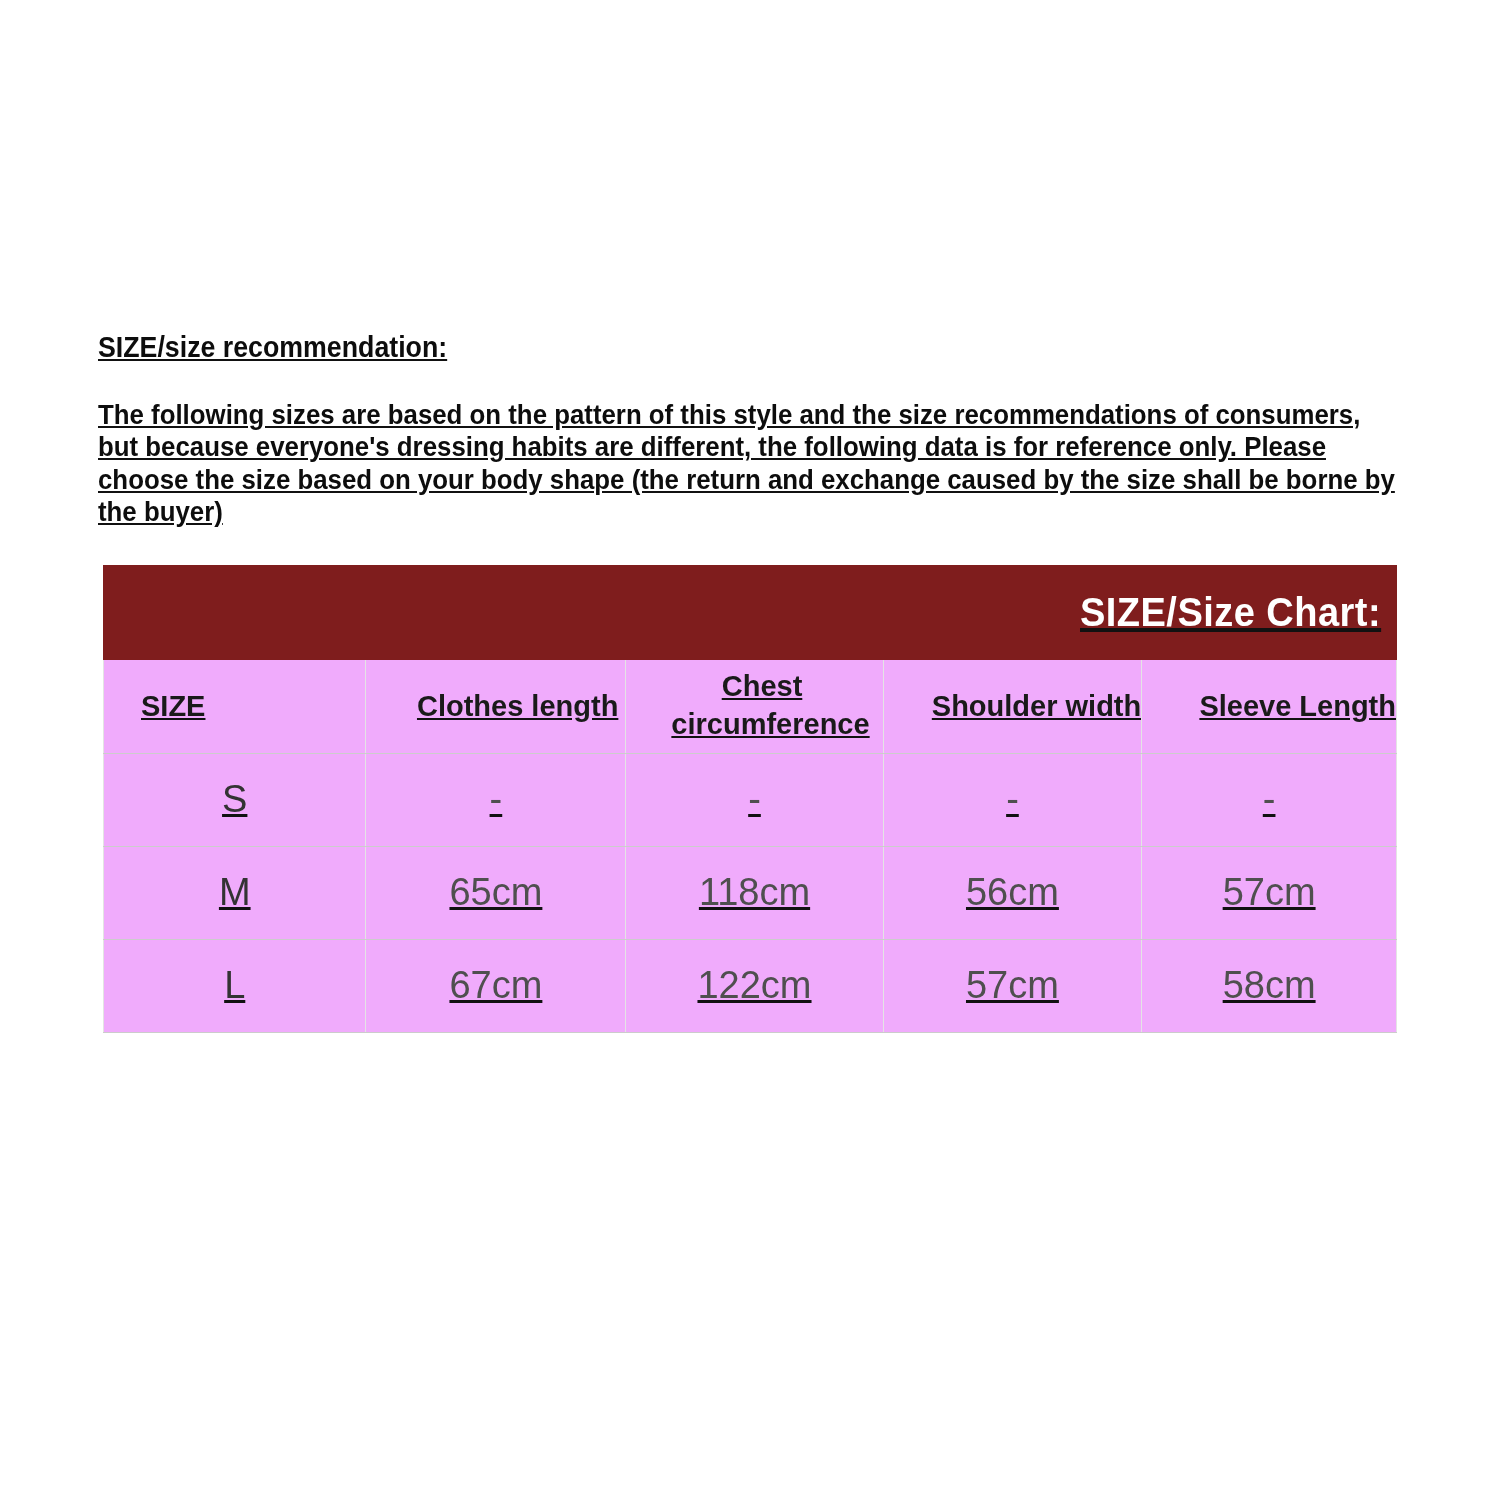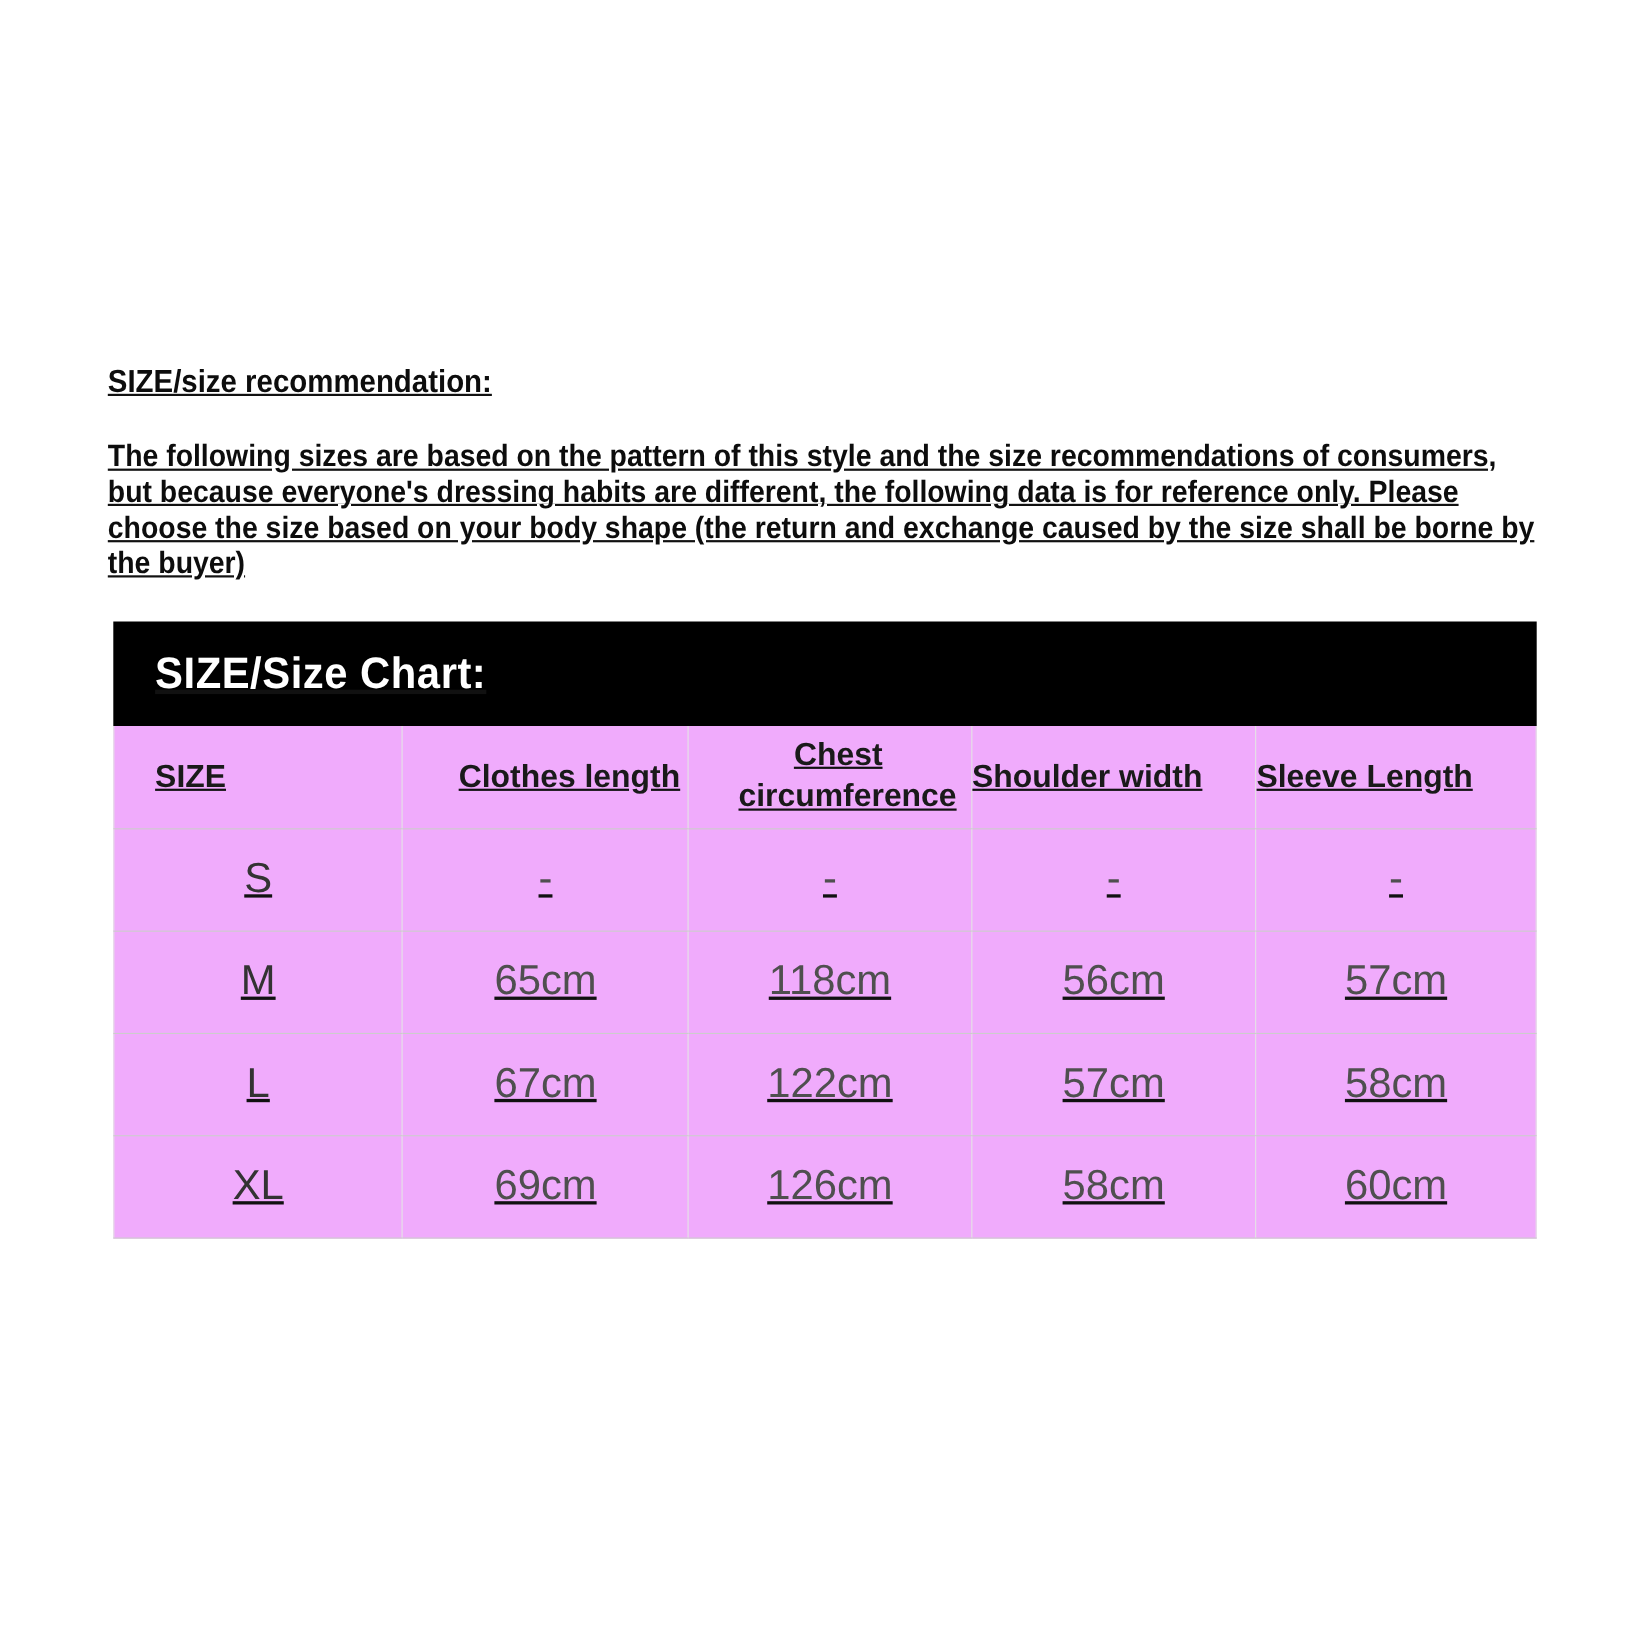--- a/index.html
+++ b/index.html
@@ -94,35 +94,35 @@
     font-weight: normal;
     color: #4f4f4f;
   }
   .size-table tbody td.size-col {
     color: #333333;
   }
   th.h-size   { text-align: left;  padding-left: 37px; }
   th.h-right  { text-align: right; padding-right: 7px; }
   th.h-chest  { text-align: center;  padding-left: 45px; padding-right: 30px;
                 font-size: 23px; line-height: 1.3; }
-  th.h-center { text-align: left; }
+  th.h-center { text-align: right; }
 </style>
 </head>
 <body style="background-color: rgb(255, 255, 255);">
 
 <div class="content">
 
   <div class="condensed">
     <h2 class="rec-heading">SIZE/size recommendation:</h2>
     <p class="rec-body">The following sizes are based on the pattern of this style and the size recommendations of consumers, but because everyone's dressing habits are different, the following data is for reference only. Please choose the size based on your body shape (the return and exchange caused by the size shall be borne by the buyer)</p>
   </div>
 
   <div class="chart-block">
 
-    <div class="chart-bar" style="background-color: #000000;">
+    <div class="chart-bar" style="background-color: #7f1d1d; justify-content: flex-end;">
       <span class="chart-bar-title" style="color: rgb(255, 255, 255);">SIZE/Size Chart:</span>
     </div>
 
     <table class="size-table">
       <colgroup>
         <col style="width:20.3%">
         <col style="width:20.1%">
         <col style="width:19.9%">
         <col style="width:20.0%">
         <col style="width:19.7%">
@@ -151,23 +151,16 @@
           <td>56cm</td>
           <td>57cm</td>
         </tr>
         <tr>
           <td class="size-col">L</td>
           <td>67cm</td>
           <td>122cm</td>
           <td>57cm</td>
           <td>58cm</td>
         </tr>
-        <tr>
-          <td class="size-col">XL</td>
-          <td>69cm</td>
-          <td>126cm</td>
-          <td>58cm</td>
-          <td>60cm</td>
-        </tr>
       </tbody>
     </table>
   </div>
 </div>
 
 </body></html>

